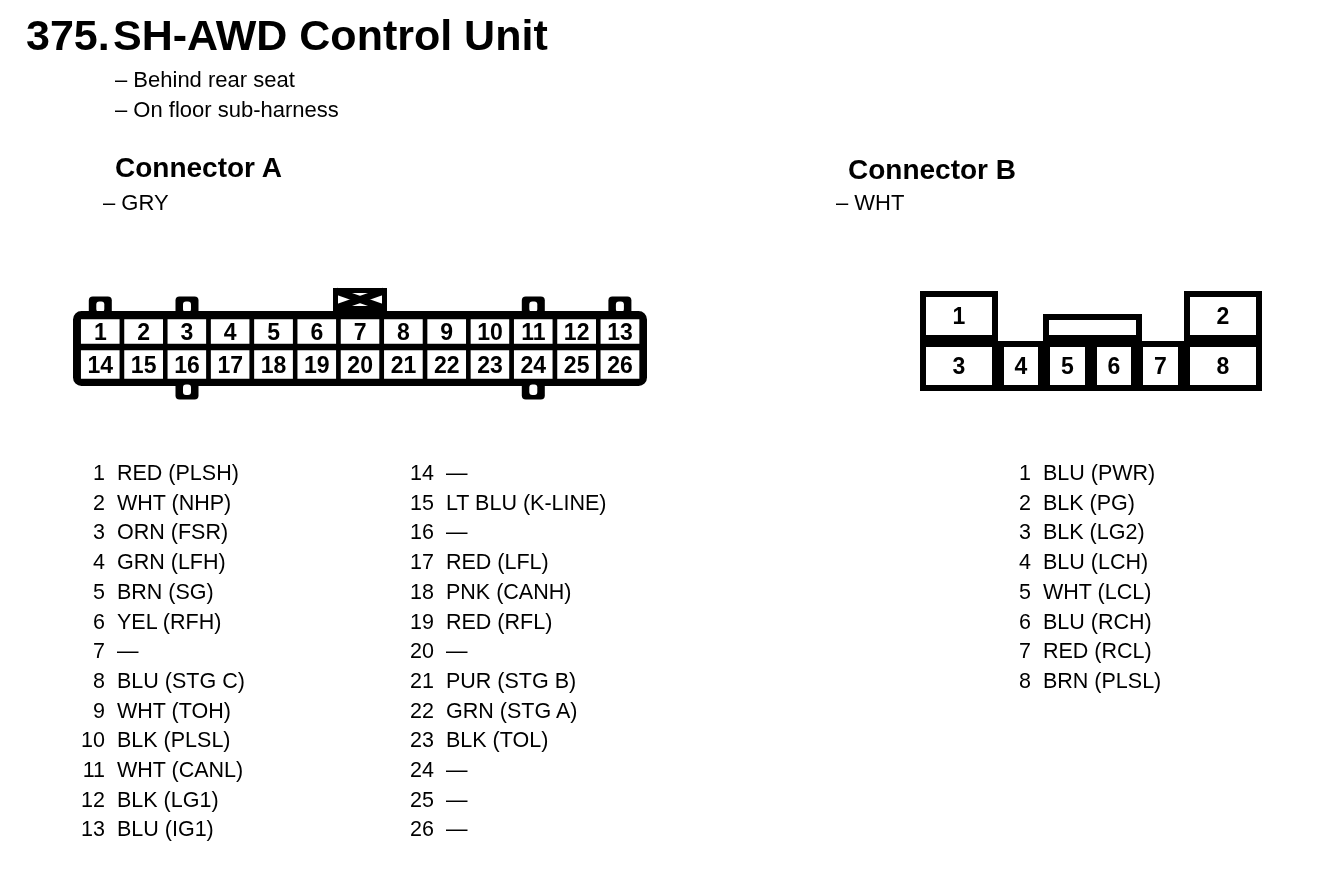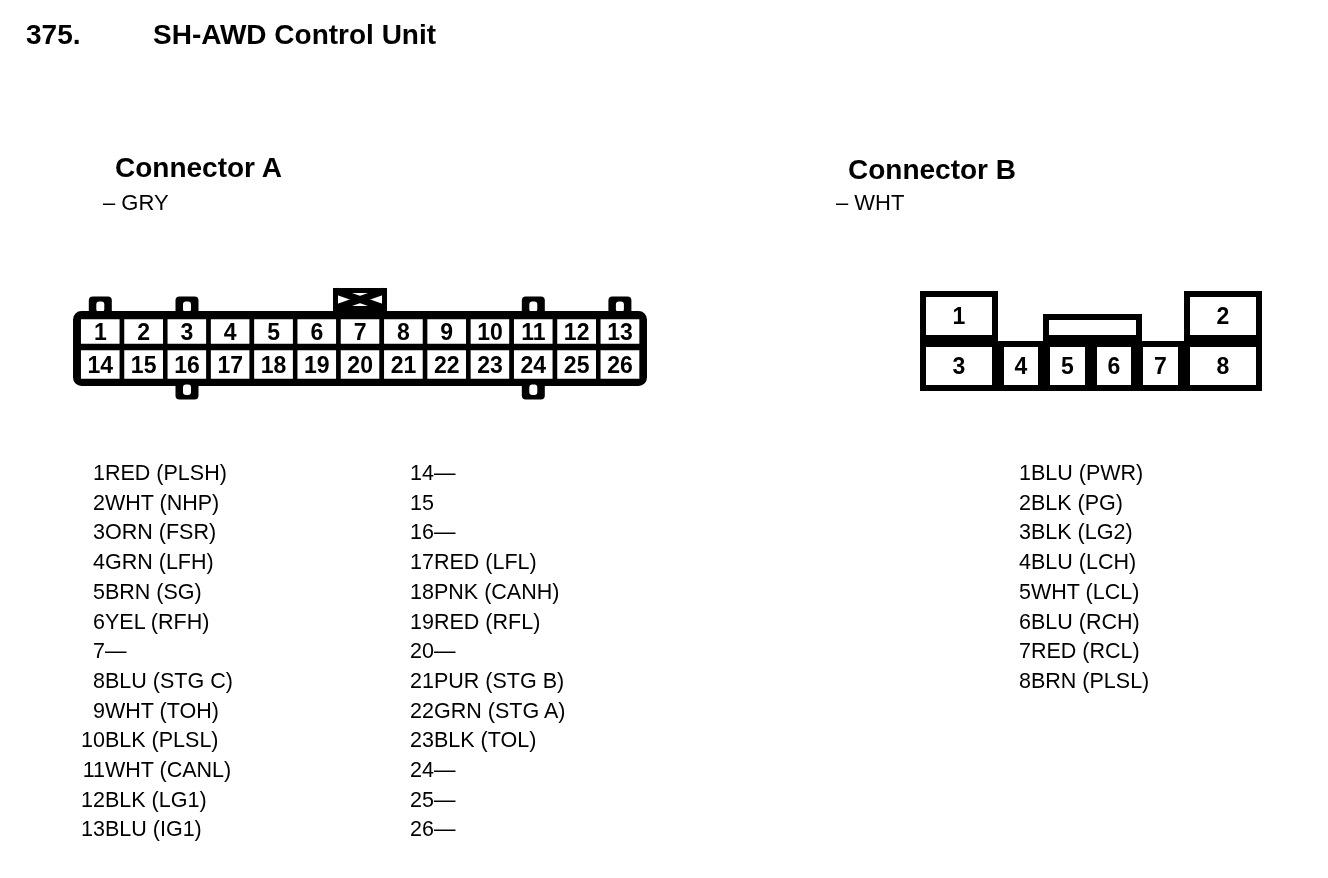--- a/index.html
+++ b/index.html
@@ -2,44 +2,48 @@
 <html><head>
 <meta charset="utf-8">
 <style>
   html,body{margin:0;padding:0;background:#fff;}
   .page{
     position:relative;width:1328px;height:878px;background:#fff;
     font-family:"Liberation Sans","DejaVu Sans",sans-serif;color:#000;
     overflow:hidden;
   }
   .abs{position:absolute;}
-  .pagetitle{left:26px;top:15px;display:flex;font-weight:bold;font-size:28px;line-height:40px;white-space:nowrap;gap:40px;}
+  .pagetitle{left:26px;top:15px;display:flex;font-weight:bold;font-size:43px;line-height:40px;white-space:nowrap;}
   .pagetitle .num{width:87px;flex:none;}
   .loc-notes{left:115px;top:65px;font-size:22px;line-height:29.5px;white-space:nowrap;}
   .conn-head{font-size:28px;font-weight:bold;line-height:26px;white-space:nowrap;}
   .color-note{font-size:22px;line-height:26px;white-space:nowrap;text-align:center;}
   .pinlist{font-size:21.5px;line-height:29.7px;}
   .pin-row{display:flex;}
   .pin-num{width:25px;text-align:right;flex:none;}
-  .pin-label{white-space:nowrap;}
+  .pin-label{margin-left:12px;white-space:nowrap;}
   svg{display:block;}
   svg .cell{fill:#fff;stroke:#000;}
   svg text.cellnum{font-family:"Liberation Sans","DejaVu Sans",sans-serif;font-weight:bold;font-size:23px;
     text-anchor:middle;fill:#000;}
 </style>
 </head>
 <body>
 
 <div class="page">
 
   <div class="abs pagetitle">
     <span class="num">375.</span>
     <span>SH-AWD Control Unit</span>
   </div>
 
+  <div class="abs loc-notes">
+    <div>– Behind rear seat</div>
+    <div>– On floor sub-harness</div>
+  </div>
 
   <div class="abs conn-head" style="left:115px;top:155px;">Connector A</div>
   <div class="abs color-note" style="left:103px;top:190px;">– GRY</div>
 
   <div class="abs conn-head" style="left:848px;top:157px;">Connector B</div>
   <div class="abs color-note" style="left:836px;top:190px;">– WHT</div>
 
   <svg class="abs" style="left:70px;top:286px;" width="580" height="114" viewBox="0 0 580 114">
 
     <g>
@@ -203,20 +207,21 @@
       </div>
     </div>
 
   <div class="abs pinlist" style="left:409px;top:459px;" id="a-list-2">
       <div class="pin-row">
         <span class="pin-num">14</span>
         <span class="pin-label">—</span>
       </div>
       <div class="pin-row">
         <span class="pin-num">15</span>
+        <span class="pin-label">LT BLU (K-LINE)</span>
       </div>
       <div class="pin-row">
         <span class="pin-num">16</span>
         <span class="pin-label">—</span>
       </div>
       <div class="pin-row">
         <span class="pin-num">17</span>
         <span class="pin-label">RED (LFL)</span>
       </div>
       <div class="pin-row">

